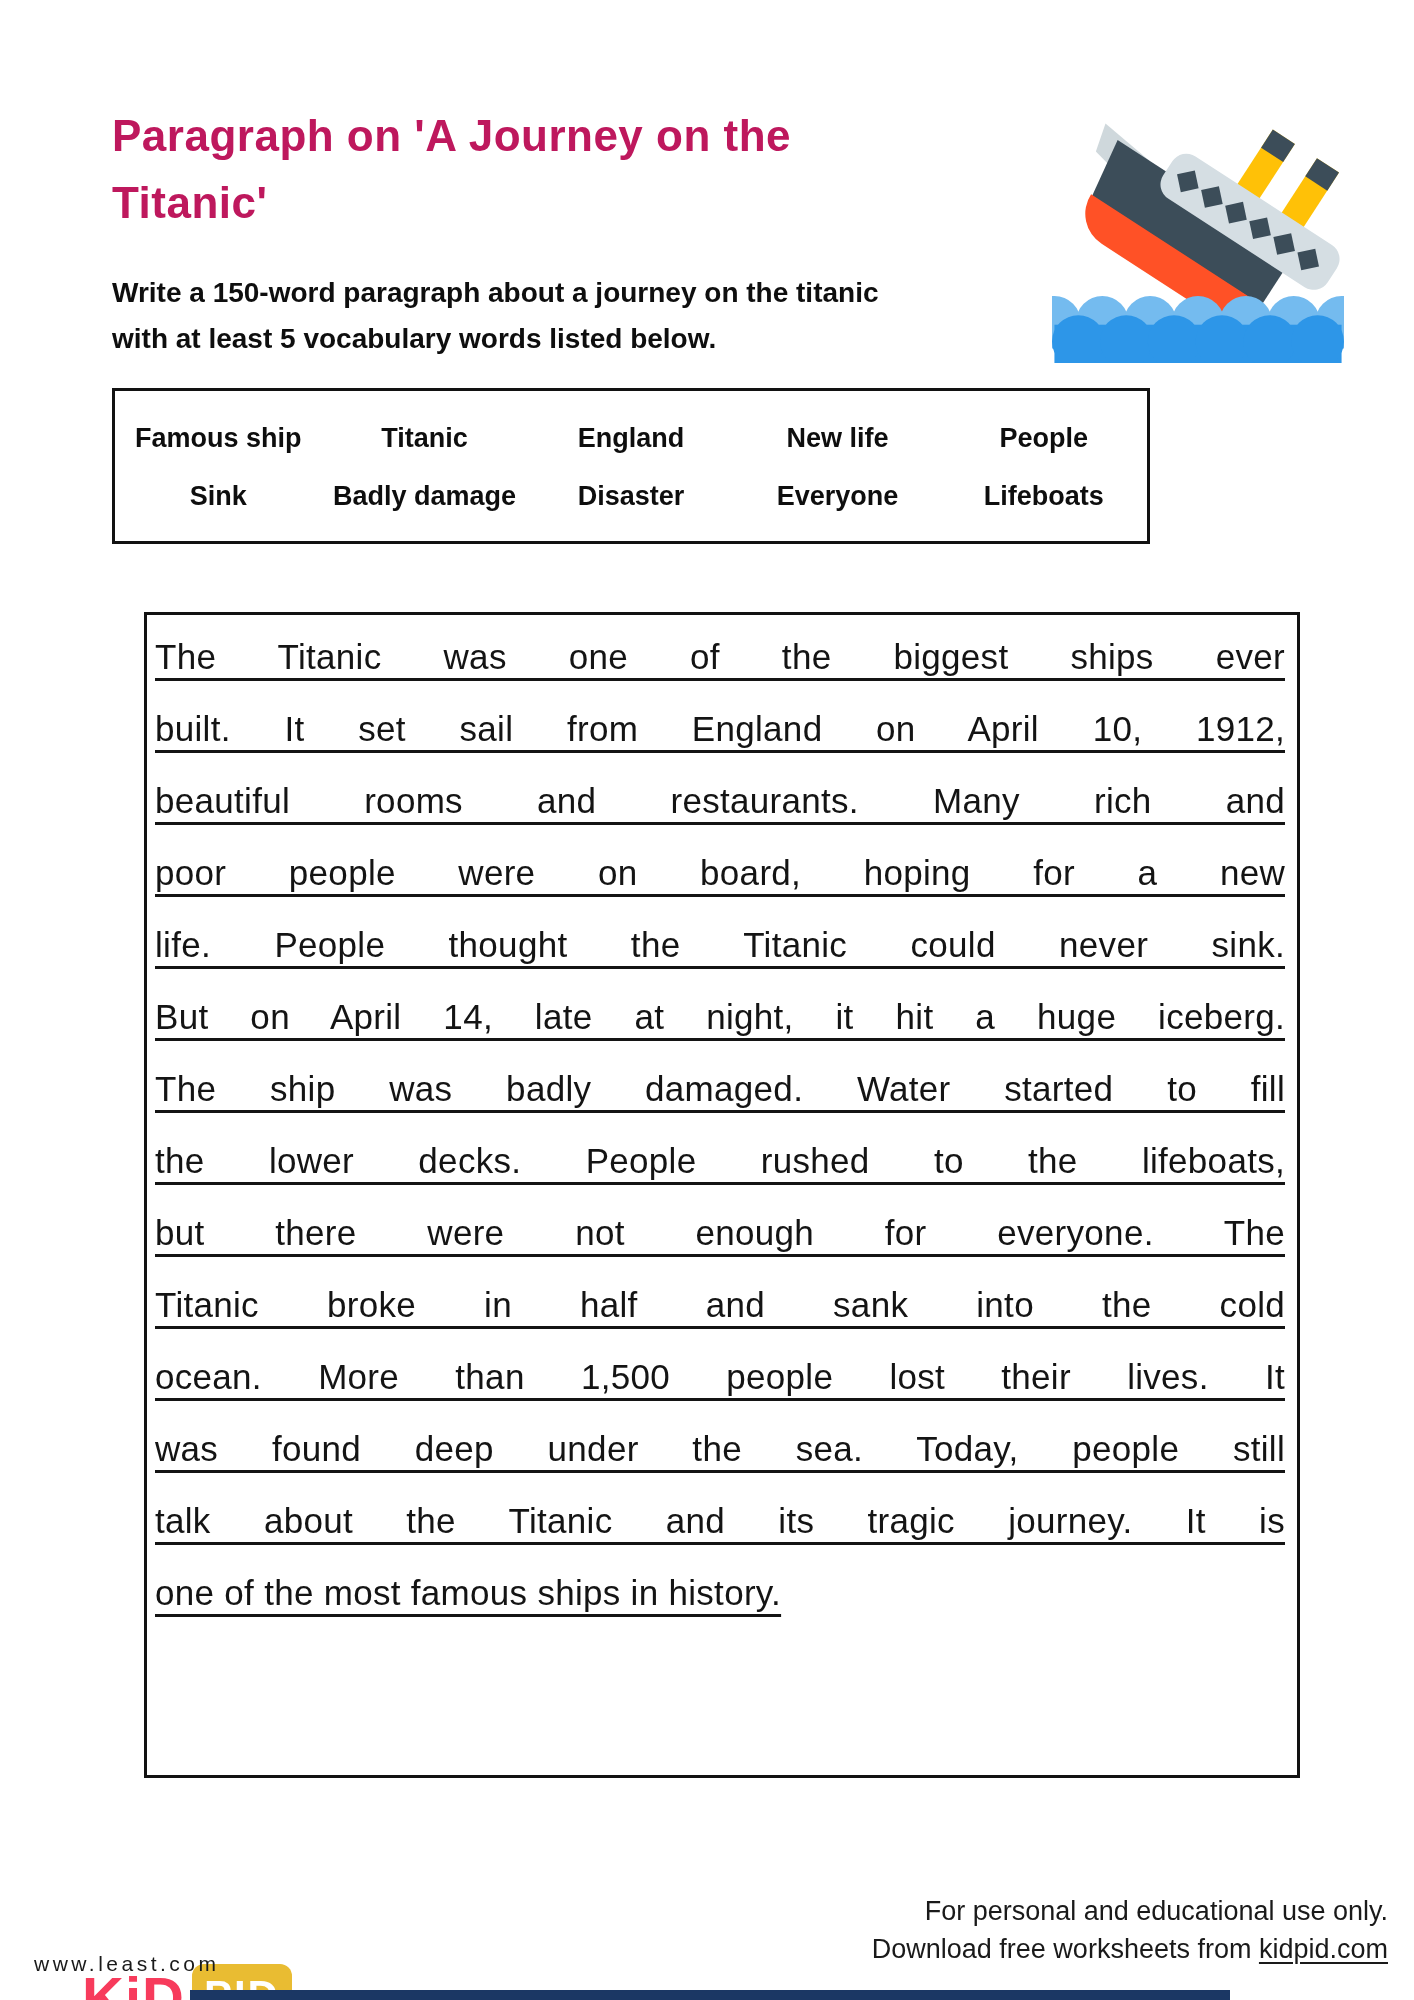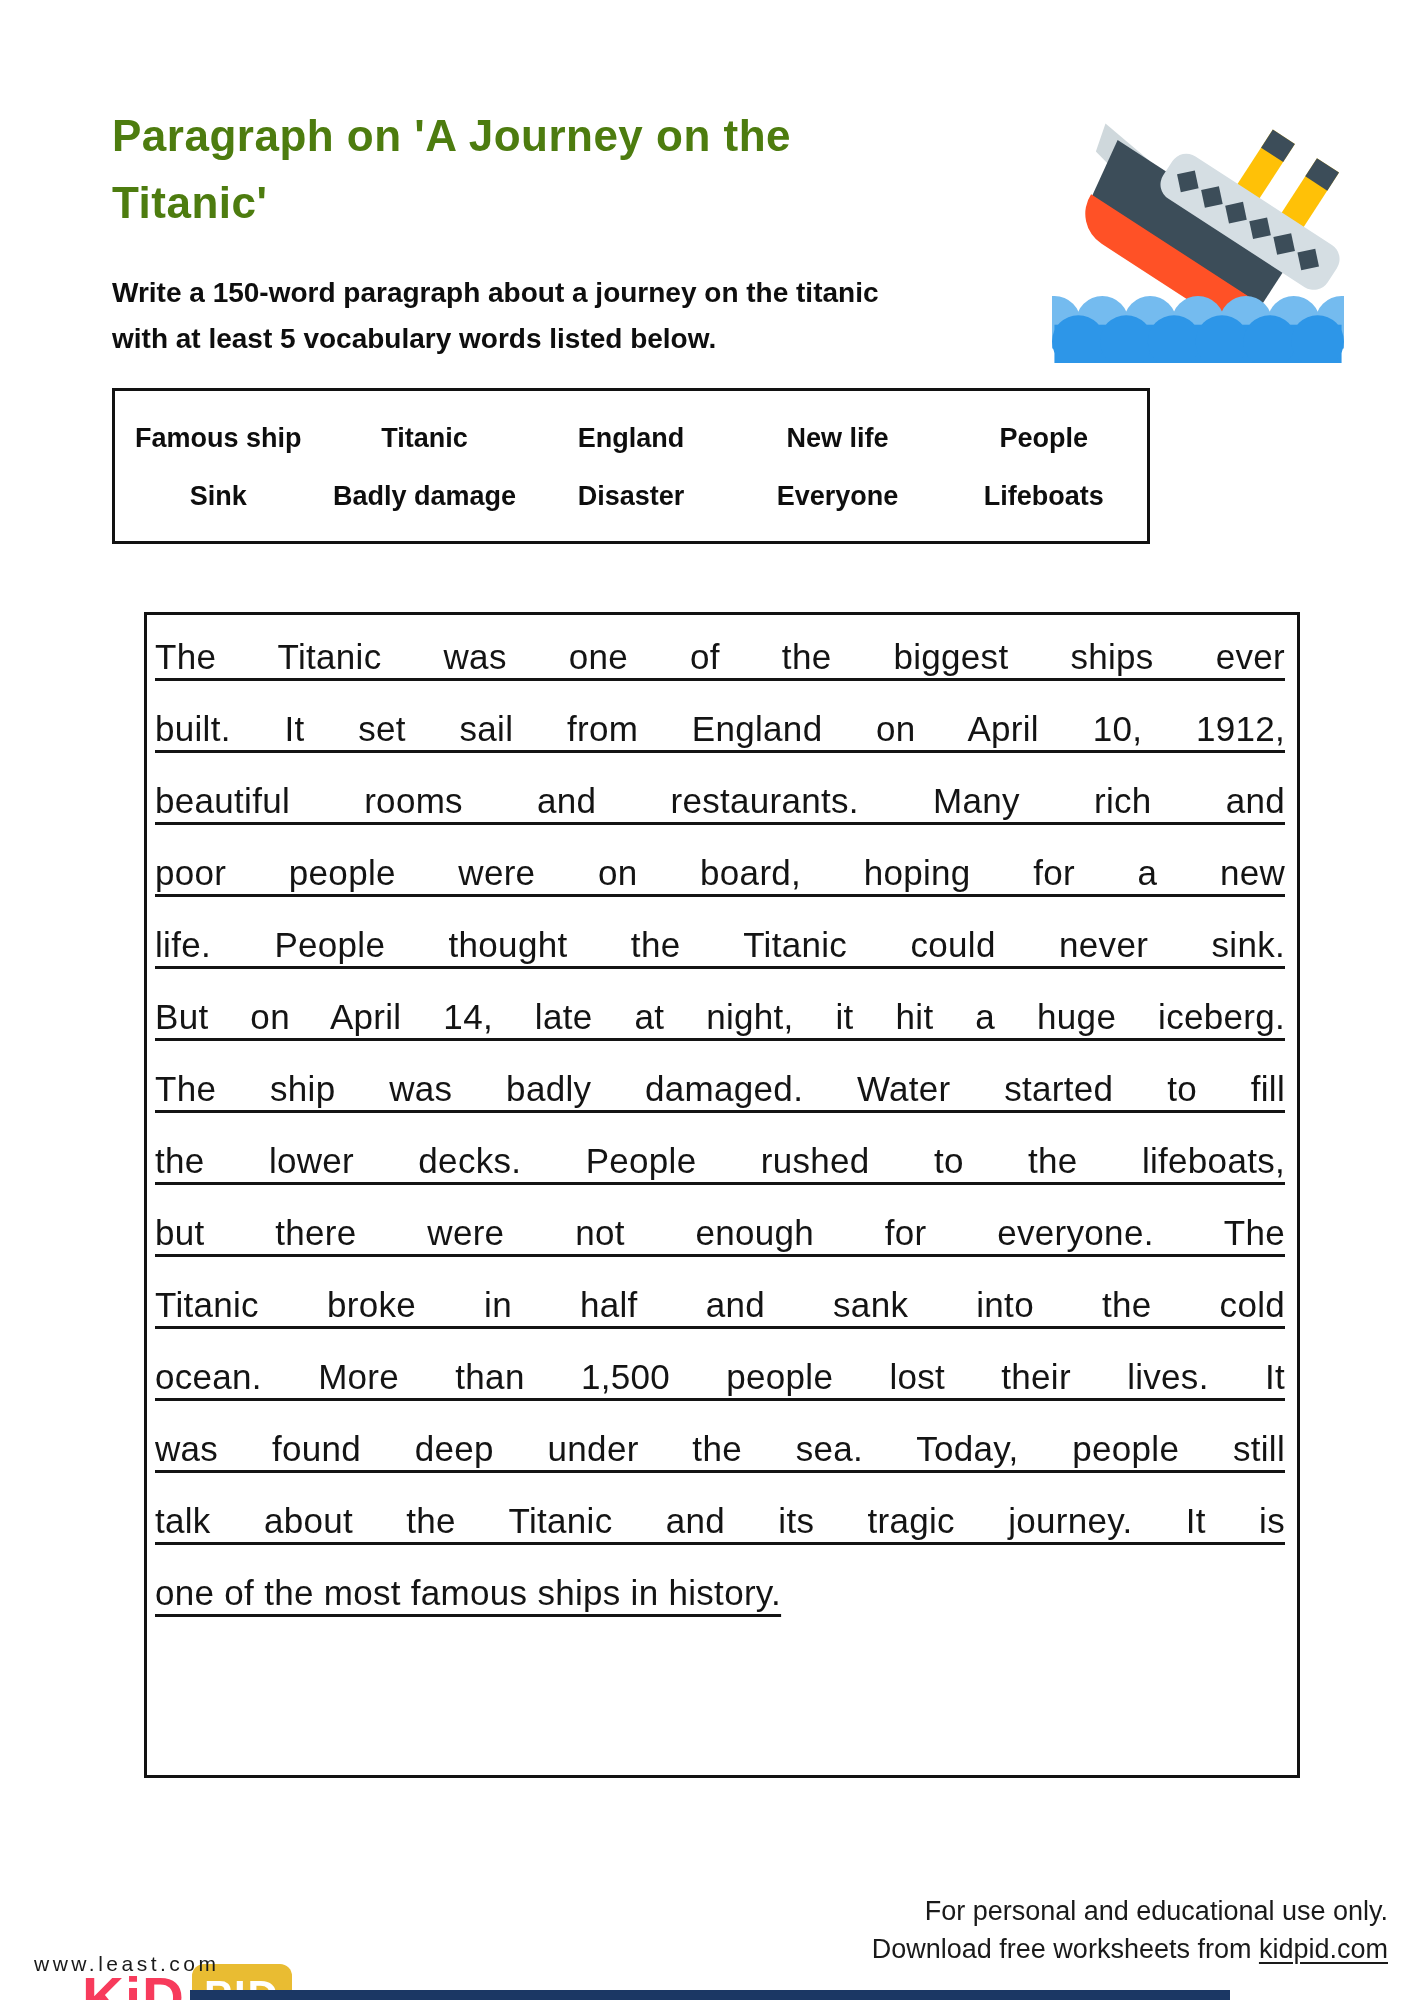--- a/index.html
+++ b/index.html
@@ -13,21 +13,21 @@
     overflow: hidden;
     margin: 0 auto;
   }
 
   
   .title-block {
     position: absolute;
     left: 112px;
     top: 102px;
     width: 860px;
-    color: #4d7c0f;
+    color: #be185d;
     font-weight: 800;
     font-size: 44px;
     line-height: 67px;
     letter-spacing: 0.5px;
   }
 
   
   .subtitle-block {
     position: absolute;
     left: 112px;

